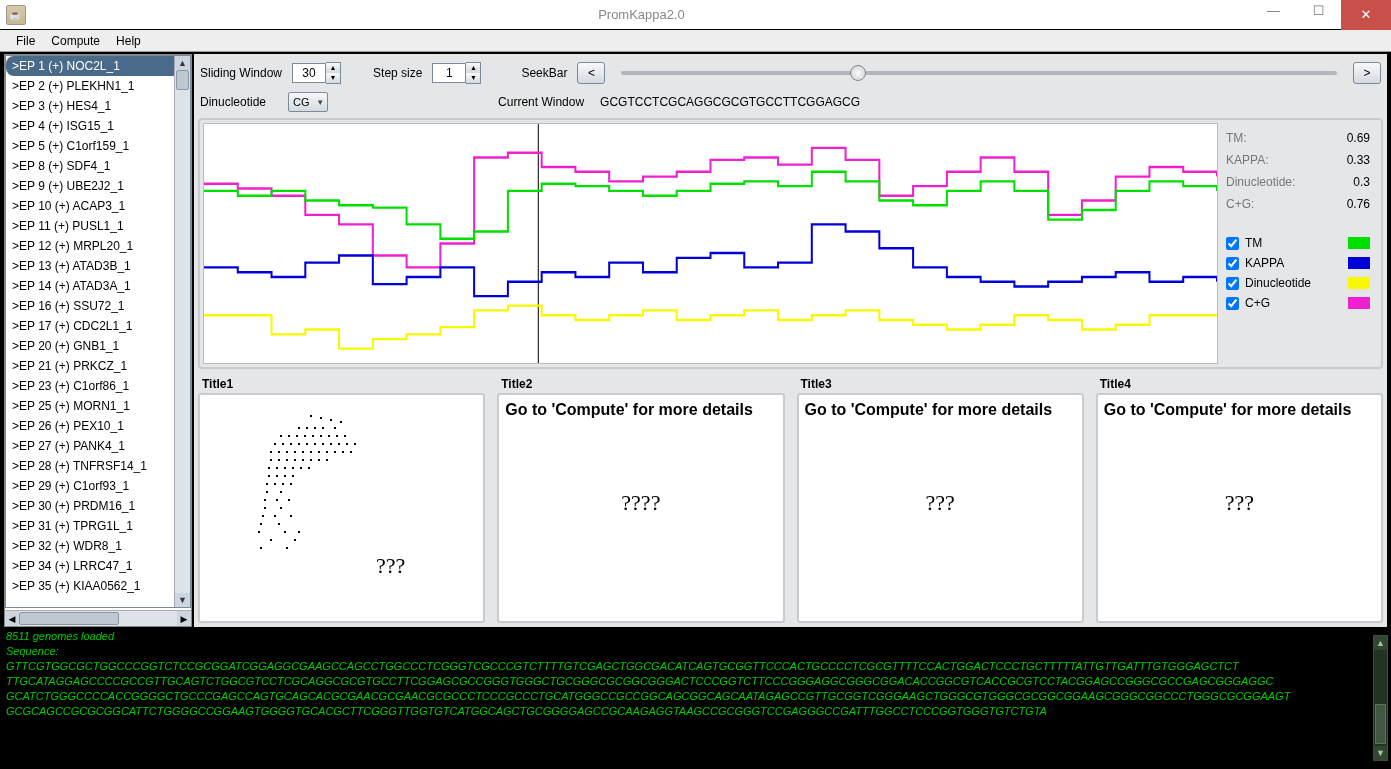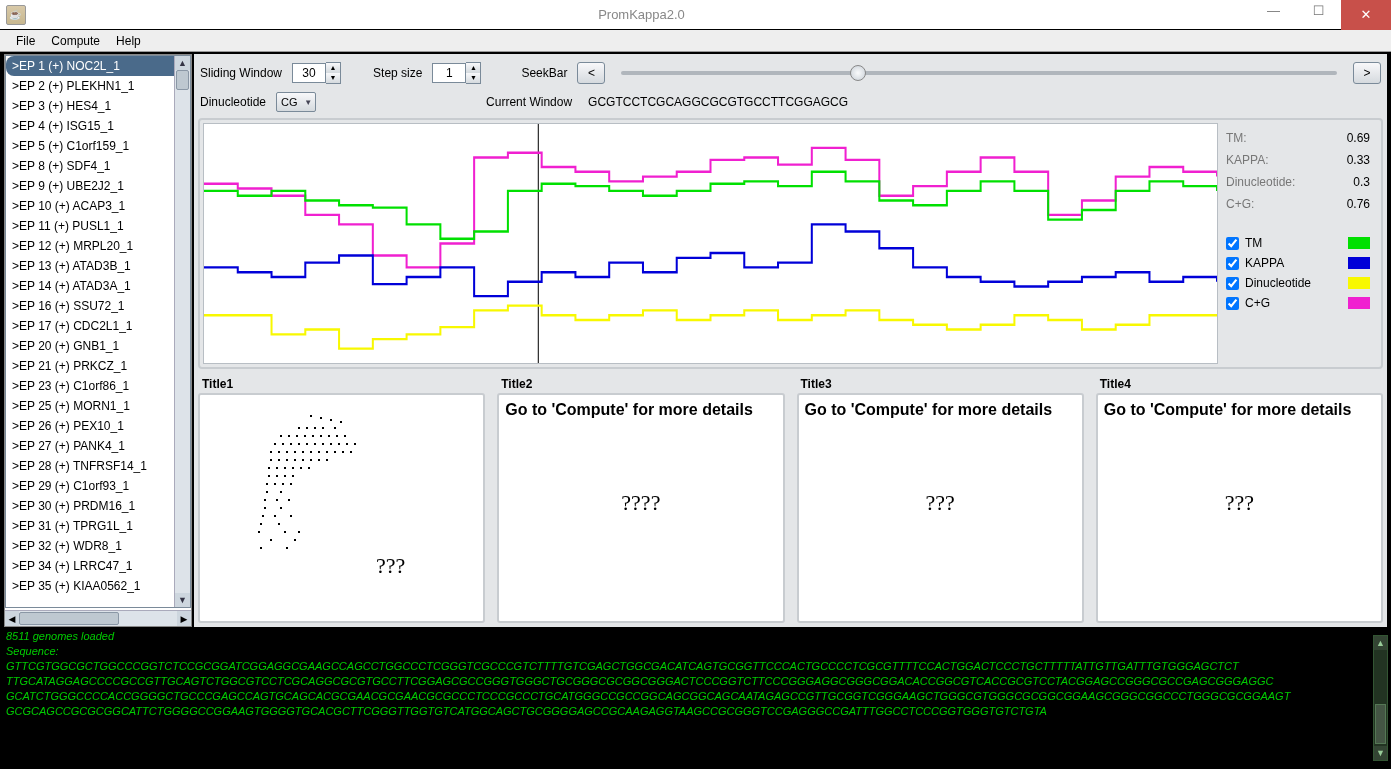--- a/index.html
+++ b/index.html
@@ -32,21 +32,21 @@
 
 .ctrl-row { display: flex; align-items: center; gap: 10px; padding: 4px 2px; font-size: 12px; }
 .ctrl-label { font-size: 12px; }
 .spinner { display:flex; align-items:center;}
 .spinner input { width: 34px; height: 20px; border: 1px solid #7a8a99; text-align: center; font-size:12px; background:#fff;}
 .spin-btns { display:flex; flex-direction:column; border:1px solid #7a8a99; border-left:none;}
 .spin-btn { width:14px; height:10px; background:linear-gradient(#f8f8fa,#d5dade); font-size:7px; line-height:9px; text-align:center;}
 .seek-btn { width:28px; height:22px; border:1px solid #7a8a99; background:linear-gradient(#f8f8fa,#d5dade); font-size:12px; border-radius:3px;}
 .seek-track { flex:1; height:4px; background:#b0b6bc; border-radius:2px; position:relative; margin:0 6px;}
 .seek-thumb { position:absolute; top:-6px; width:16px; height:16px; border-radius:50%; background:radial-gradient(#fafbfc,#c8cfd6); border:1px solid #888; left:32%;}
-.combo { width:40px; height:20px; border:1px solid #7a8a99; background:linear-gradient(#f8f8fa,#d5dade); font-size:11px; display:flex; align-items:center; padding-left:4px; position:relative; border-radius:2px;}
+.combo { width:40px; height:20px; border:1px solid #7a8a99; background:linear-gradient(#f8f8fa,#d5dade); font-size:11px; display:flex; align-items:center; padding-left:4px; position:relative; border-radius:2px;margin-left:12px;}
 .combo::after{content:"▼"; position:absolute; right:3px; font-size:8px; color:#445;}
 
 .chart-container { flex: 1; display: flex; border: 2px solid #c8ccd0; border-radius:4px; background:#e4e6e8; margin-top:2px; padding:3px; min-height:0;}
 .chart-canvas { flex: 1; background: #fff; border:1px solid #b8bec4; min-height:0;}
 .chart-side { width: 160px; padding: 4px 8px; font-size: 12px; color:#777; }
 .metric-row { display:flex; justify-content:space-between; padding:4px 0; }
 .metric-row .val{color:#000;}
 .legend { margin-top: 18px; }
 .legend-row { display:flex; align-items:center; gap:6px; padding:3px 0; color:#000;}
 .legend-row input { width:13px; height:13px;}

